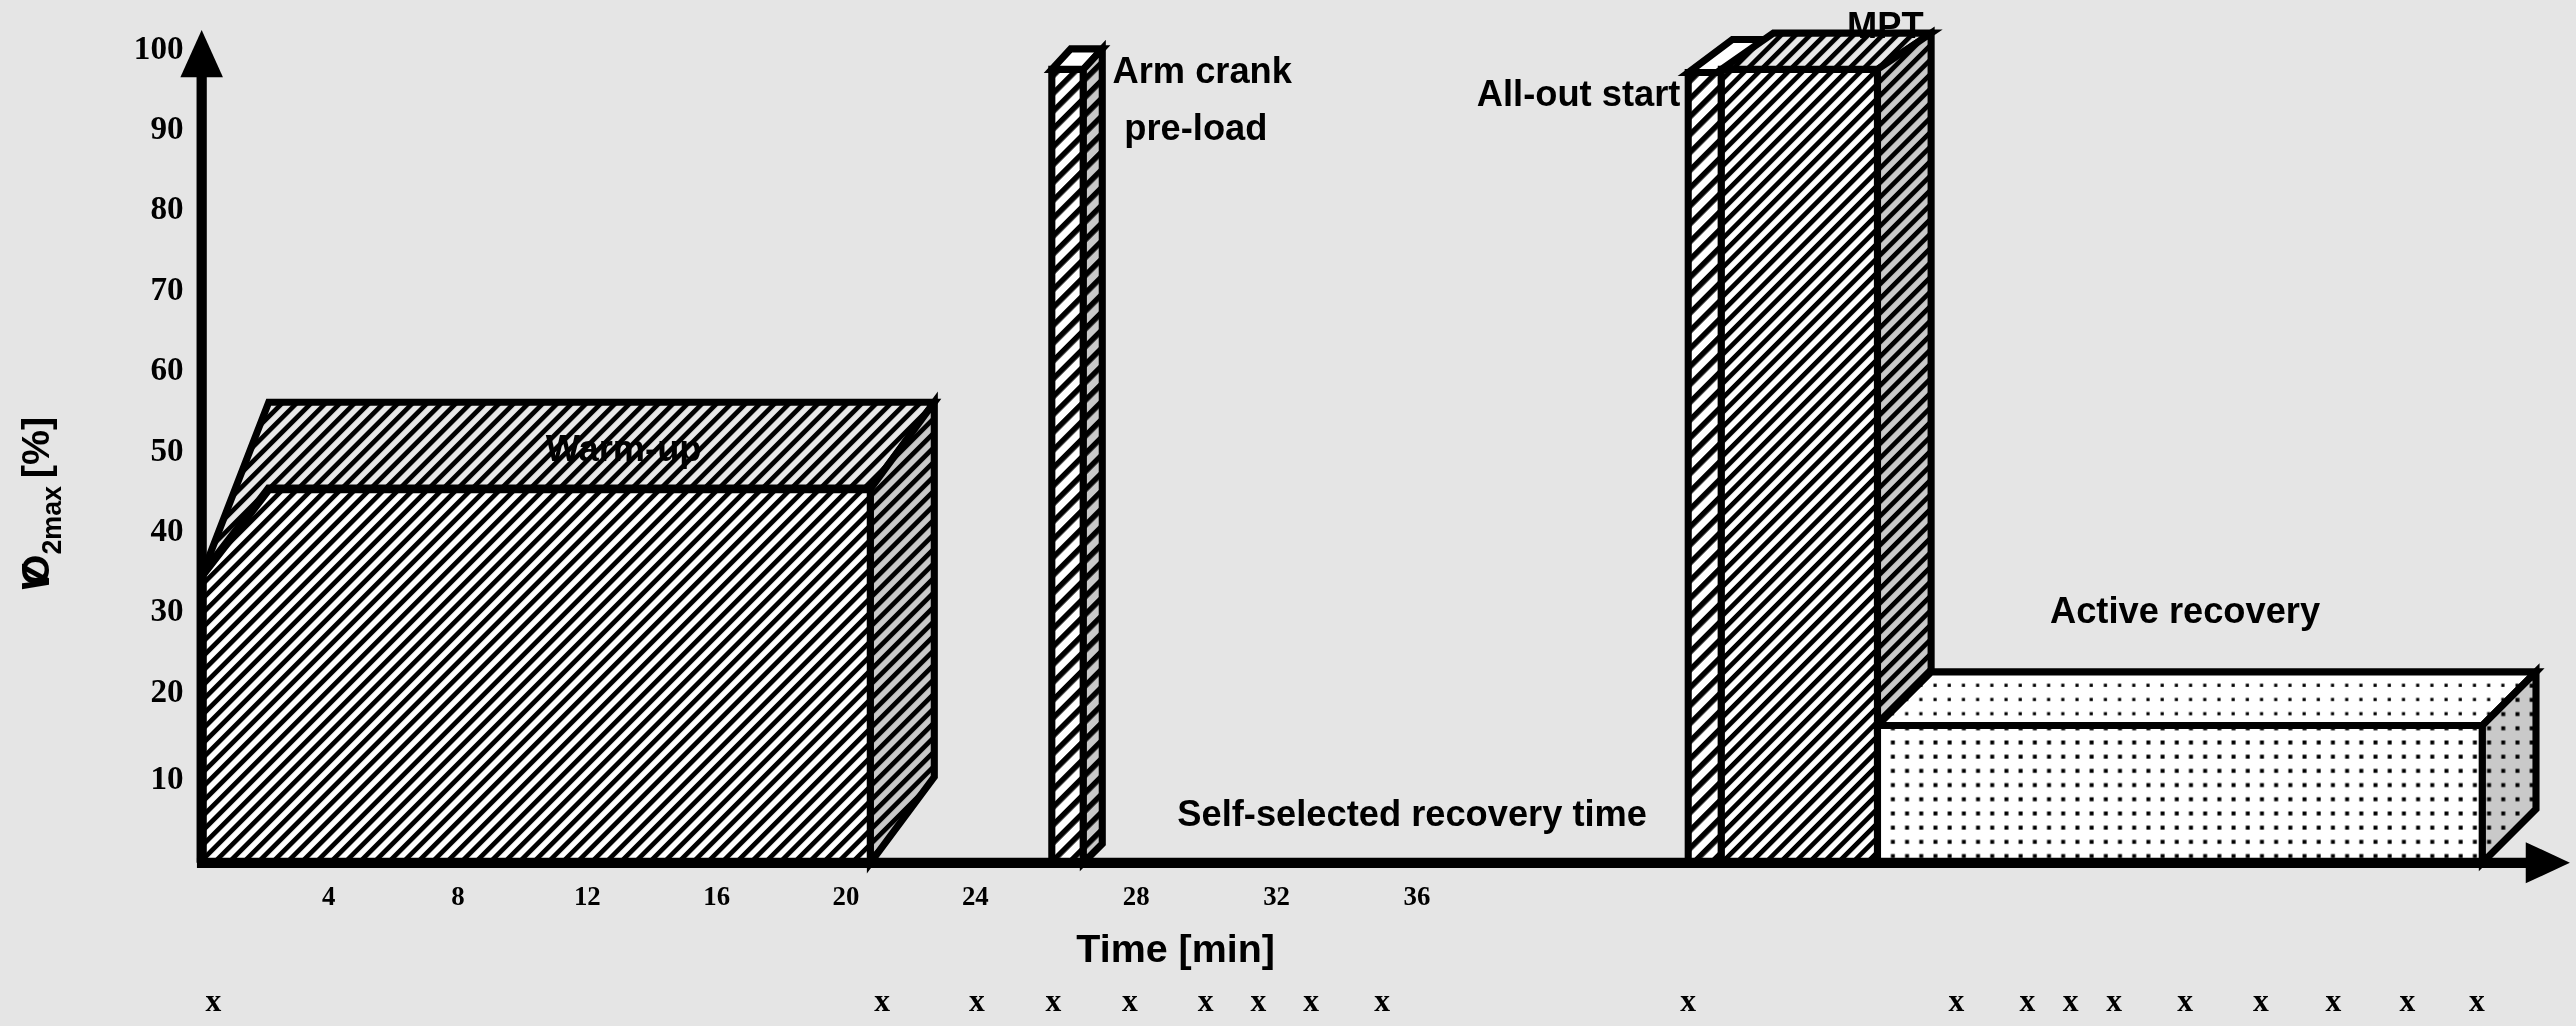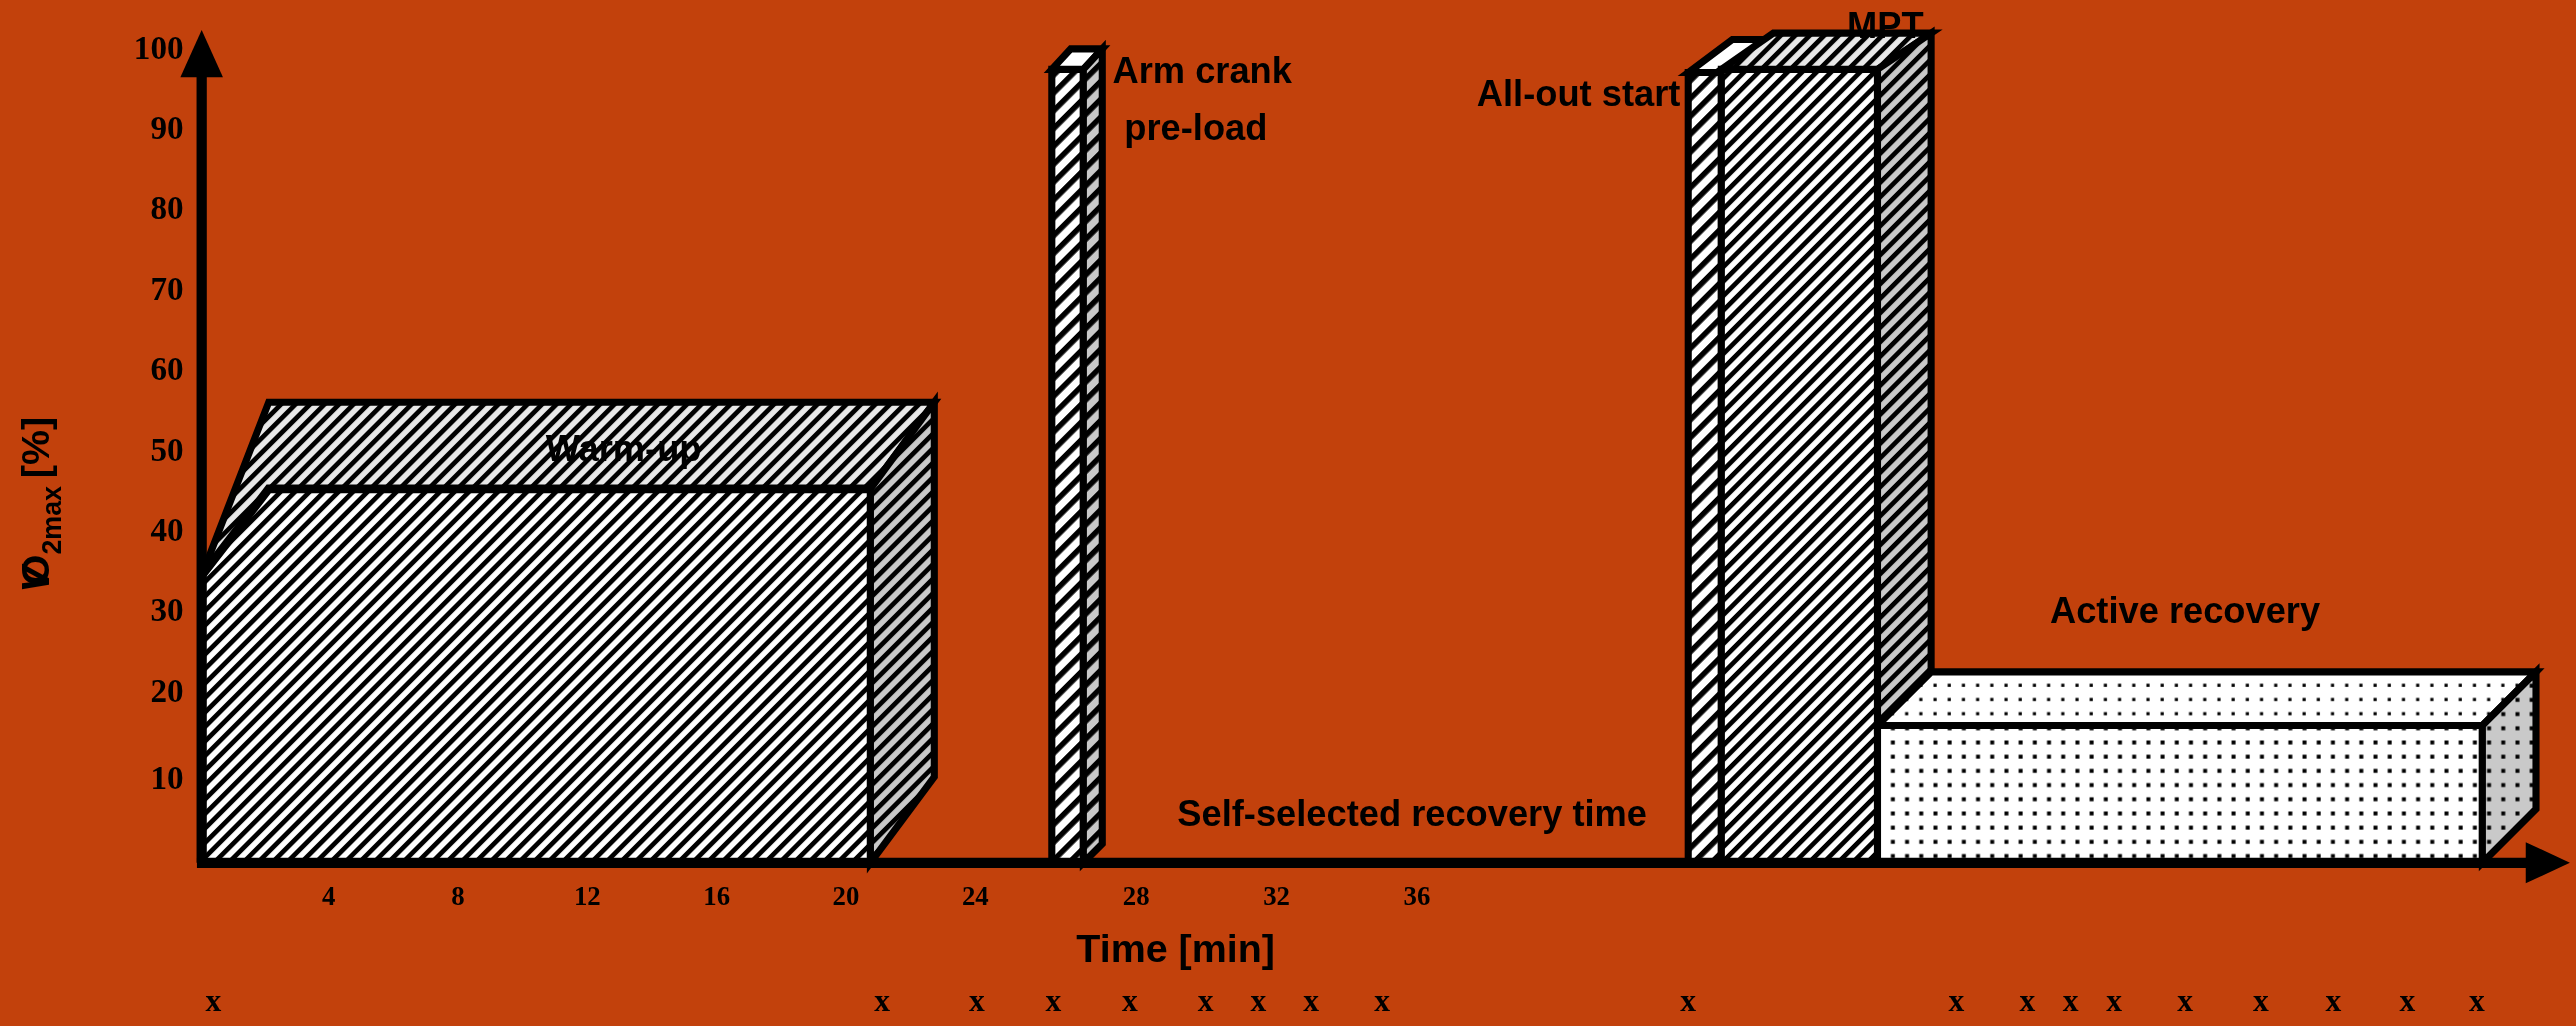--- a/index.html
+++ b/index.html
@@ -10,21 +10,21 @@
   body {
     width: 2576px;
     height: 1026px;
     font-family: "Liberation Sans", sans-serif;
     overflow: hidden;
   }
   #stage {
     position: relative;
     width: 2576px;
     height: 1026px;
-    background: #c2410c;
+    background: #e5e5e5;
   }
   #chart-svg {
     position: absolute;
     left: 0;
     top: 0;
     width: 2576px;
     height: 1026px;
   }
   .axis-tick-label {
     font-family: "Liberation Serif", serif;

